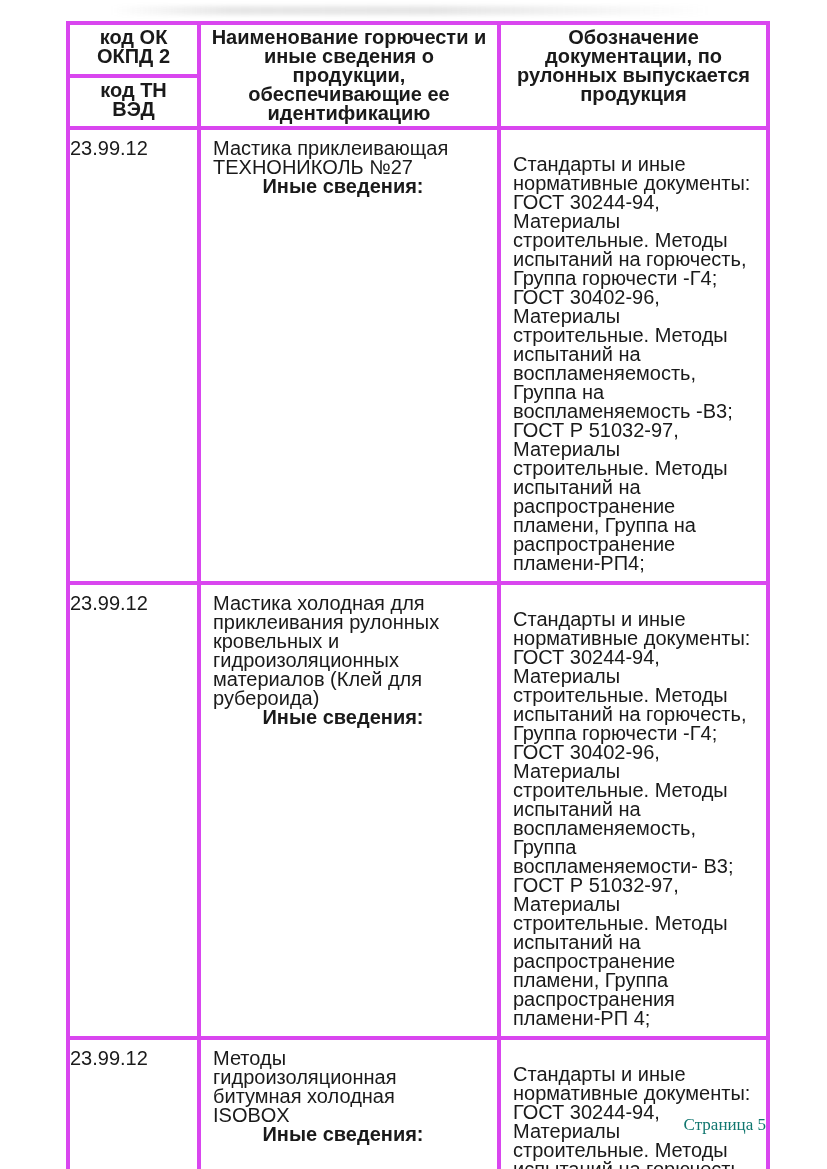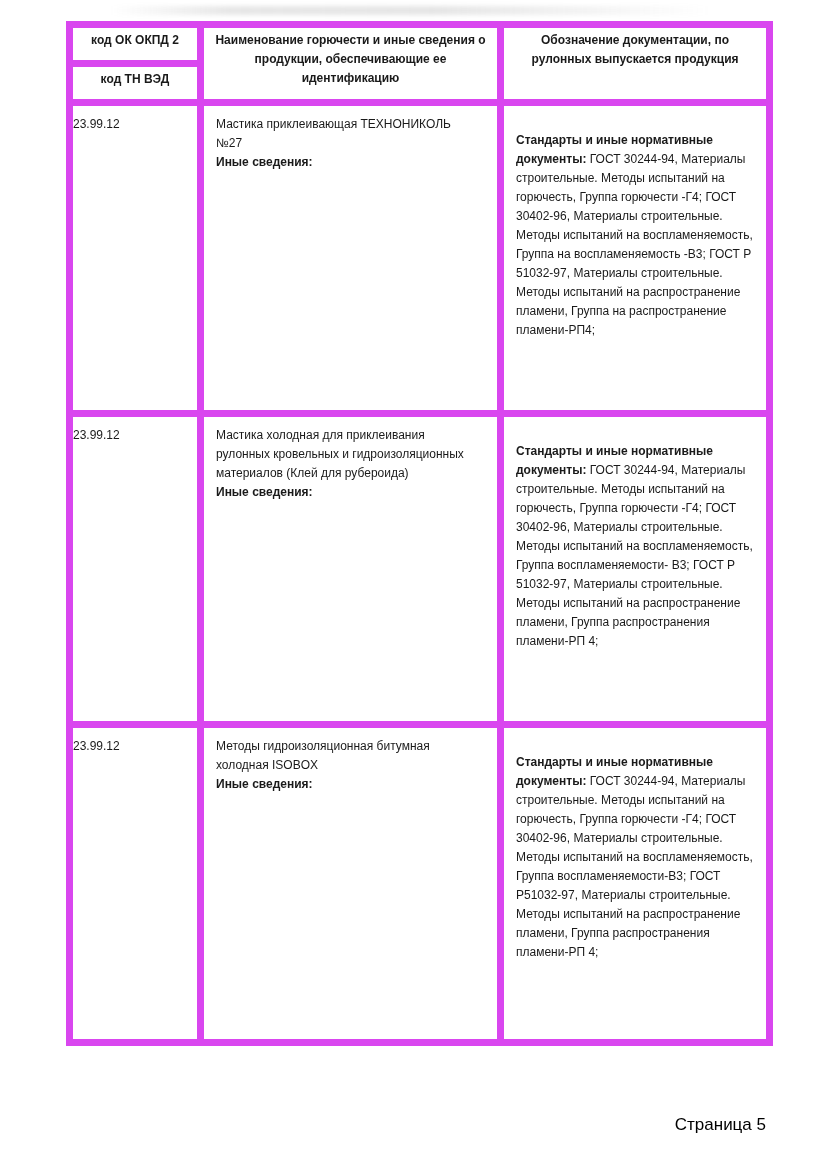--- a/index.html
+++ b/index.html
@@ -27,23 +27,23 @@
   }
   table.cert-table {
     position: absolute;
     left: 66px;
     top: 21px;
     width: 700px;
     border-collapse: collapse;
     table-layout: fixed;
   }
   table.cert-table td {
-    border: 7px solid #d946ef;
+    border: 4px solid #d946ef;
     vertical-align: top;
-    font-size: 12px;
+    font-size: 20px;
     line-height: 19px;
   }
   col.c1 { width: 131px; }
   col.c2 { width: 300px; }
   col.c3 { width: 269px; }
 
   td.hdr {
     font-weight: bold;
     text-align: center;
     vertical-align: middle;
@@ -53,36 +53,36 @@
 
   td.cell-code {
     padding: 9px 8px 8px 0;
   }
   td.cell-product {
     padding: 9px 24px 8px 12px;
   }
   td.cell-doc {
     padding: 25px 8px 8px 12px;
   }
-  .bold { font-weight: bold; }
-  .product-note { font-weight: bold; }
+  .bold { font-weight: normal; }
+  .product-note { font-weight: bold; text-align: center; }
 
   tr.row-1 td { height: 271px; }
   tr.row-2 td { height: 271px; }
   tr.row-3 td { height: 278px; }
 
   .page-footer {
     position: absolute;
     left: 66px;
     top: 1115px;
     width: 700px;
     text-align: right;
-    font-family: Liberation Sans, sans-serif;
+    font-family: Liberation Serif, serif;
     font-size: 17px;
-    color: #000000;
+    color: #0f766e;
   }
 </style>
 </head>
 <body>
 
 <div class="scan-smudge"></div>
 
 <table class="cert-table">
   <colgroup>
     <col class="c1">

